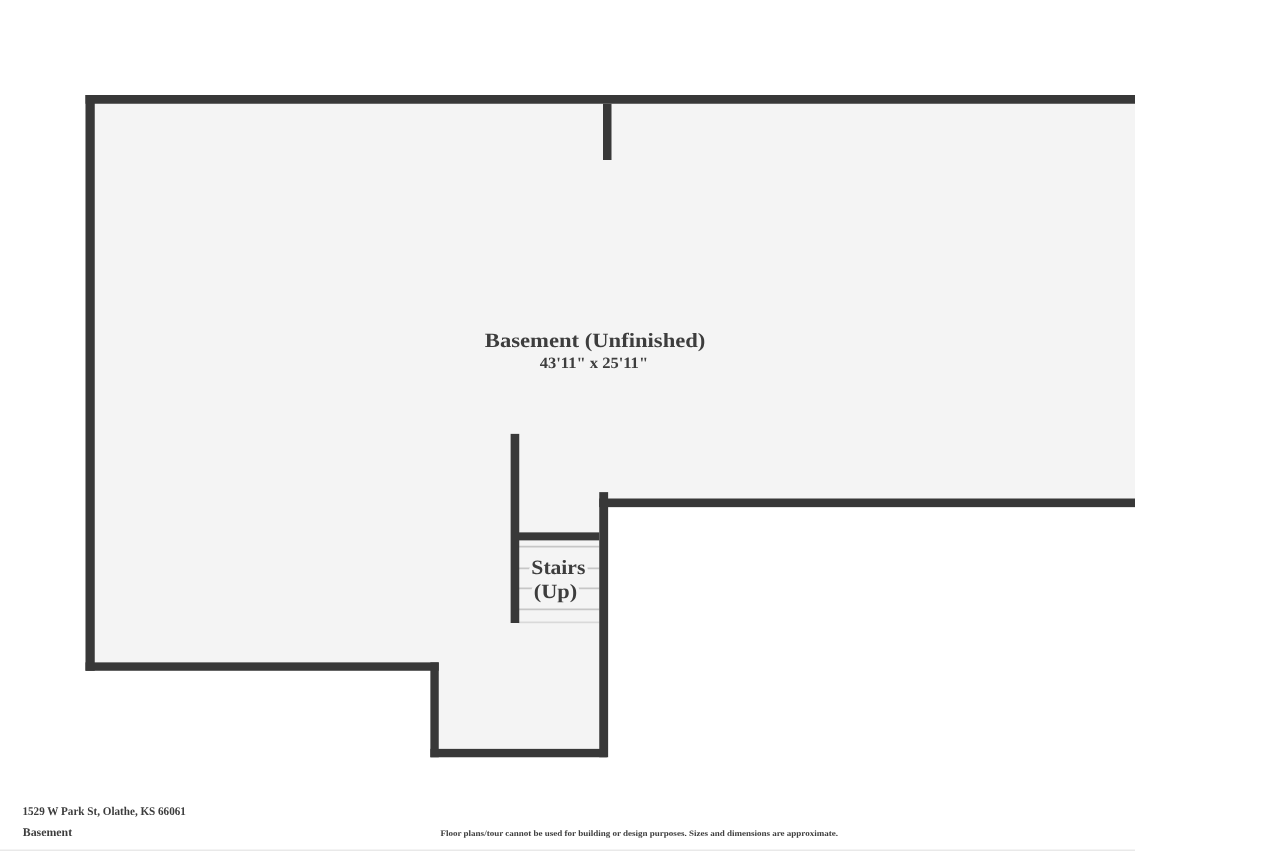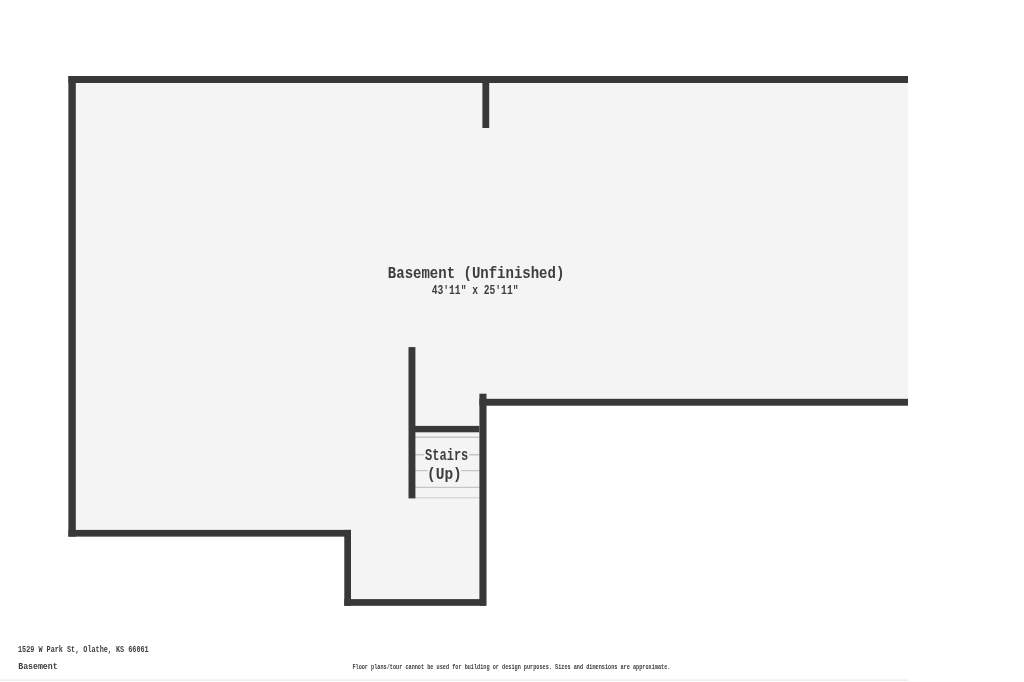--- a/index.html
+++ b/index.html
@@ -1,17 +1,17 @@
 <!DOCTYPE html>
 <html><head>
 <meta charset="utf-8">
 <style>
   html,body{margin:0;padding:0;background:#ffffff;}
   #page{position:relative;width:908px;height:682px;background:#ffffff;overflow:hidden;
-        font-family:Liberation Mono, monospace;}
+        font-family:Liberation Serif, serif;}
   svg{position:absolute;left:0;top:0;filter:blur(0.3px);}
 </style>
 </head>
 <body>
 <div id="page">
 <svg width="1024" height="682" viewBox="0 0 1024 682">
 
   <polygon points="68.4,76 956.2,76 956.2,405.7 486.5,405.7 486.5,605.8 344.3,605.8 344.3,536.6 68.4,536.6" fill="#f4f4f4"></polygon>
 
   <g stroke="#c6c6c6" stroke-width="1.4">

